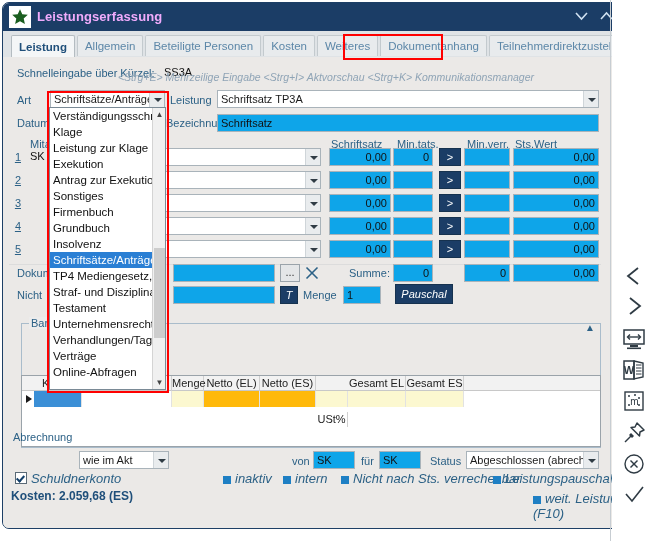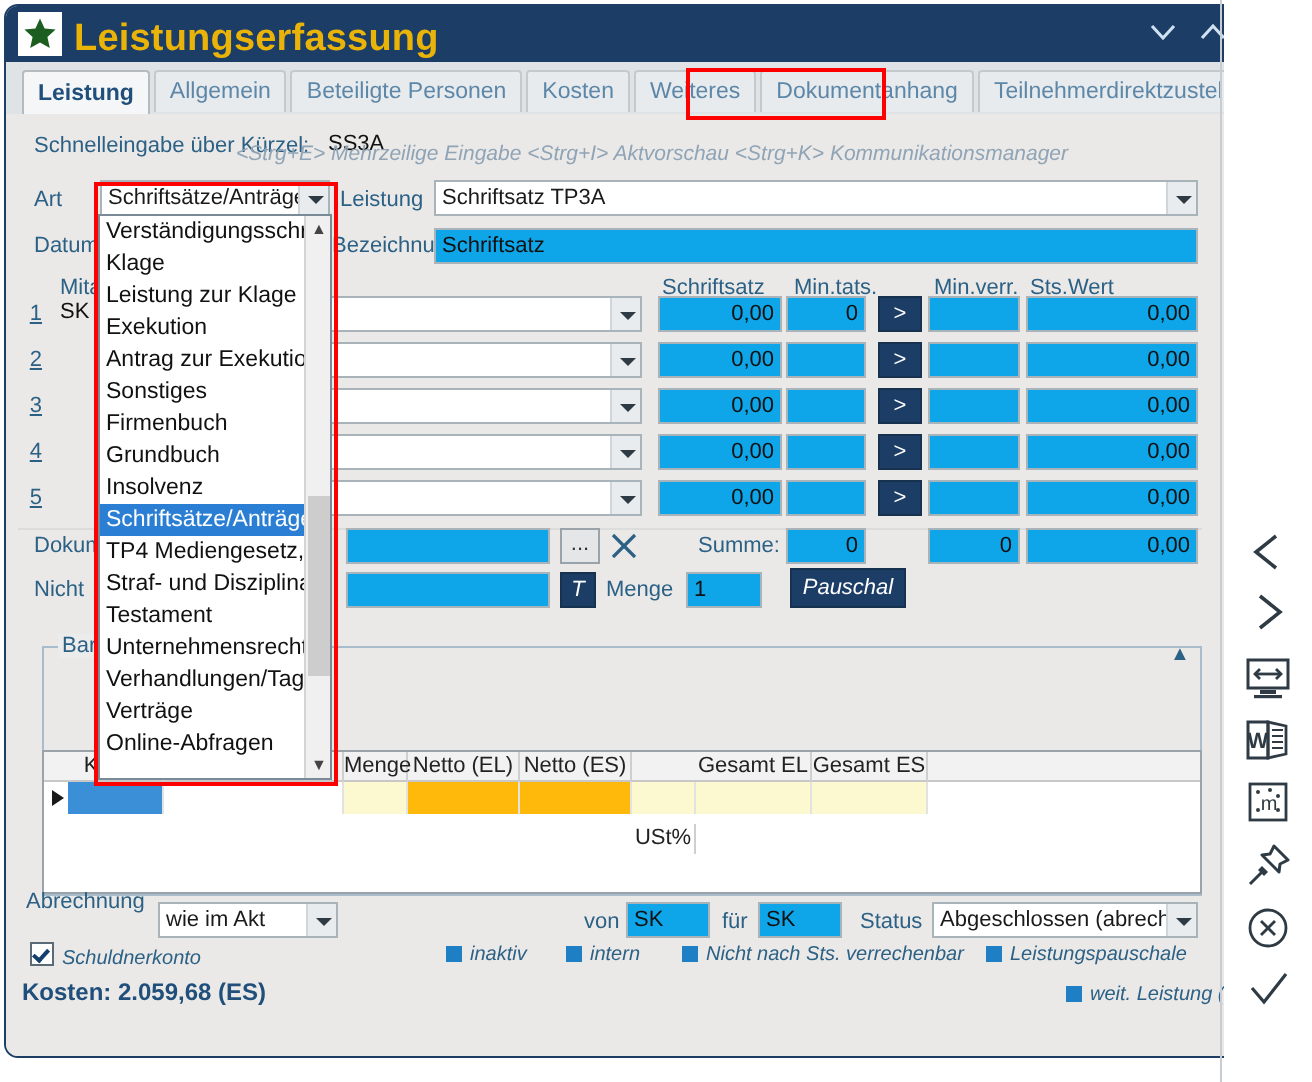--- a/index.html
+++ b/index.html
@@ -29,21 +29,21 @@
     color:#ffffff;
   }
   .title-star{
     position:absolute;left:6px;top:3px;width:22px;height:22px;
     color:#ffffff;
     font-size:20px;line-height:21px;text-align:center;
   }
   .title-star svg{display:block}
   .title-text{
     position:absolute;left:34px;top:6px;
-    font-size:19px;font-weight:bold;color:#eab308;letter-spacing:.1px;
+    font-size:13px;font-weight:bold;color:#f0abfc;letter-spacing:.1px;
   }
   .win-btns{position:absolute;right:6px;top:2px;height:24px;}
   .win-btn{
     display:inline-block;width:22px;height:24px;line-height:24px;text-align:center;
     color:#cfe0f0;font-size:17px;vertical-align:top;
   }
   .win-btn svg{display:block;margin:3px auto 0 auto;}
   
   .tabstrip{
     position:absolute;left:0;top:28px;width:646px;height:26px;
@@ -217,21 +217,21 @@
     position:absolute;left:0;top:14px;width:646px;text-align:center;
     font-size:10.5px;font-style:italic;color:#8fa4b6;
   }
   .kosten{
     position:absolute;left:8px;top:432px;font-size:12px;font-weight:bold;color:#1f4f7a;
   }
   .blue-sq{
     display:inline-block;width:8px;height:8px;background:#1e7fc4;margin-right:4px;vertical-align:-1px;
   }
   .ital-lnk{
-    font-size:10px;font-style:italic;color:#2c6186;
+    font-size:13px;font-style:italic;color:#2c6186;
   }
   .chk{
     display:inline-block;width:10px;height:10px;border:1px solid #5a6a76;background:#fff;
     vertical-align:-1px;margin-right:4px;position:relative;
   }
   .chk.on:after{
     content:"";position:absolute;left:2px;top:1px;width:3px;height:6px;
     border:solid #14406b;border-width:0 2px 2px 0;transform:rotate(42deg);
   }
   
@@ -423,21 +423,21 @@
         <div class="grow" style="left:12px;width:48px;background:#3b8fd6;"></div>
         <div class="grow" style="left:60px;width:90px;background:#ffffff;"></div>
         <div class="grow" style="left:150px;width:32px;background:#fcf8d0;"></div>
         <div class="grow" style="left:182px;width:56px;background:#ffb90a;"></div>
         <div class="grow" style="left:238px;width:56px;background:#ffb90a;"></div>
         <div class="grow" style="left:294px;width:32px;background:#fcf8d0;"></div>
         <div class="grow" style="left:326px;width:58px;background:#fcf8d0;"></div>
         <div class="grow" style="left:384px;width:58px;background:#fcf8d0;"></div>
       </div>
 
-      <div class="hdr" style="left:10px;top:388px;">Abrechnung</div>
+      <div class="hdr" style="left:10px;top:374px;">Abrechnung</div>
       <div class="combo" style="left:76px;top:394px;width:90px;">
         <span>wie im Akt</span>
         <span class="arrow"></span>
       </div>
       <div class="hdr" style="left:289px;top:398px;">von</div>
       <div class="fld" style="left:310px;top:394px;width:42px;">SK</div>
       <div class="hdr" style="left:358px;top:398px;">für</div>
       <div class="fld" style="left:376px;top:394px;width:42px;">SK</div>
       <div class="hdr" style="left:427px;top:398px;">Status</div>
       <div class="combo" style="left:463px;top:394px;width:133px;">

